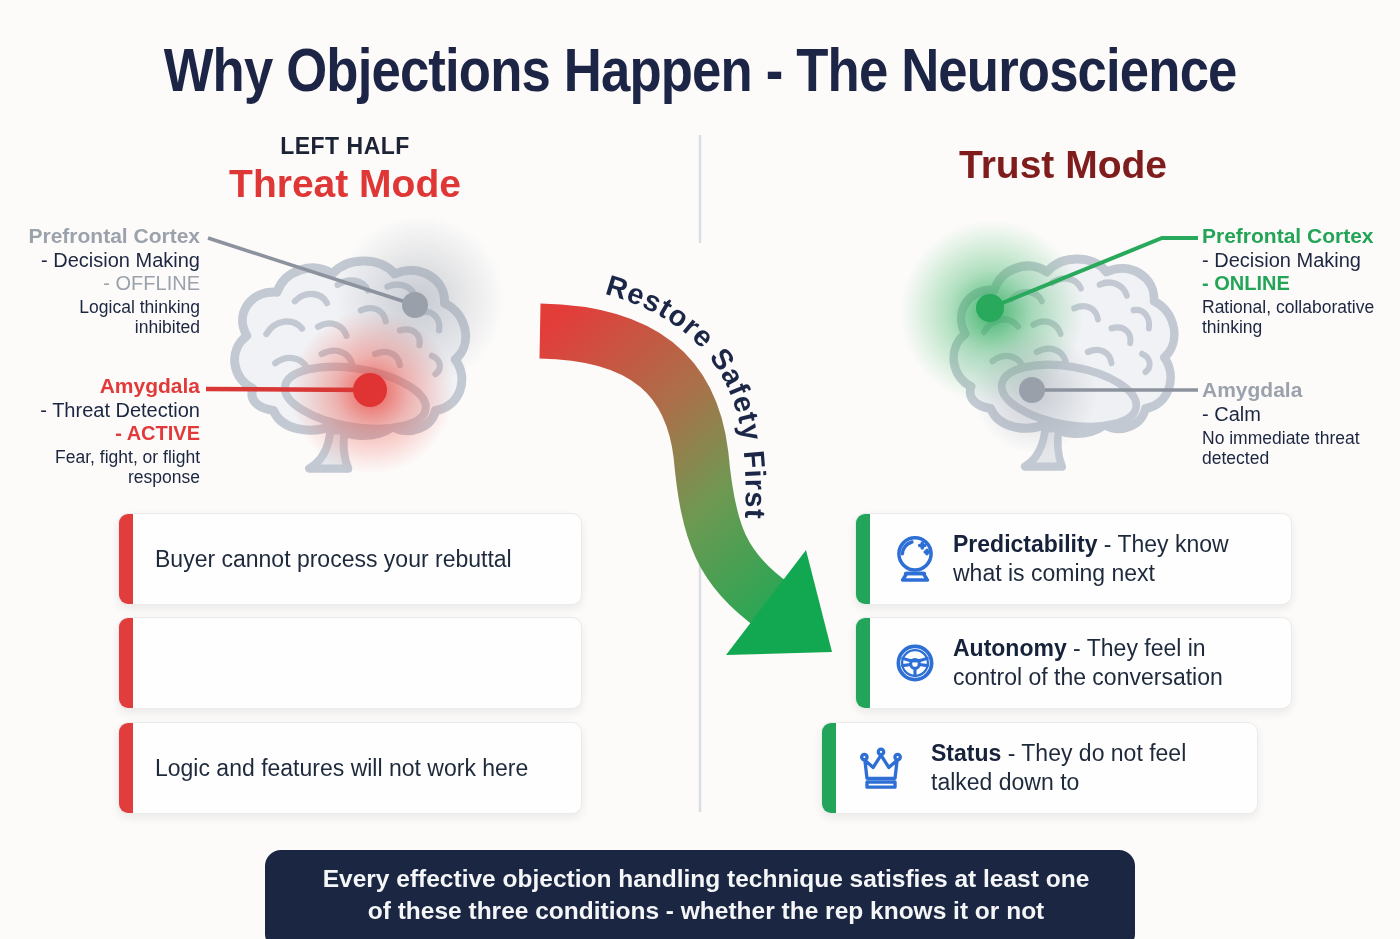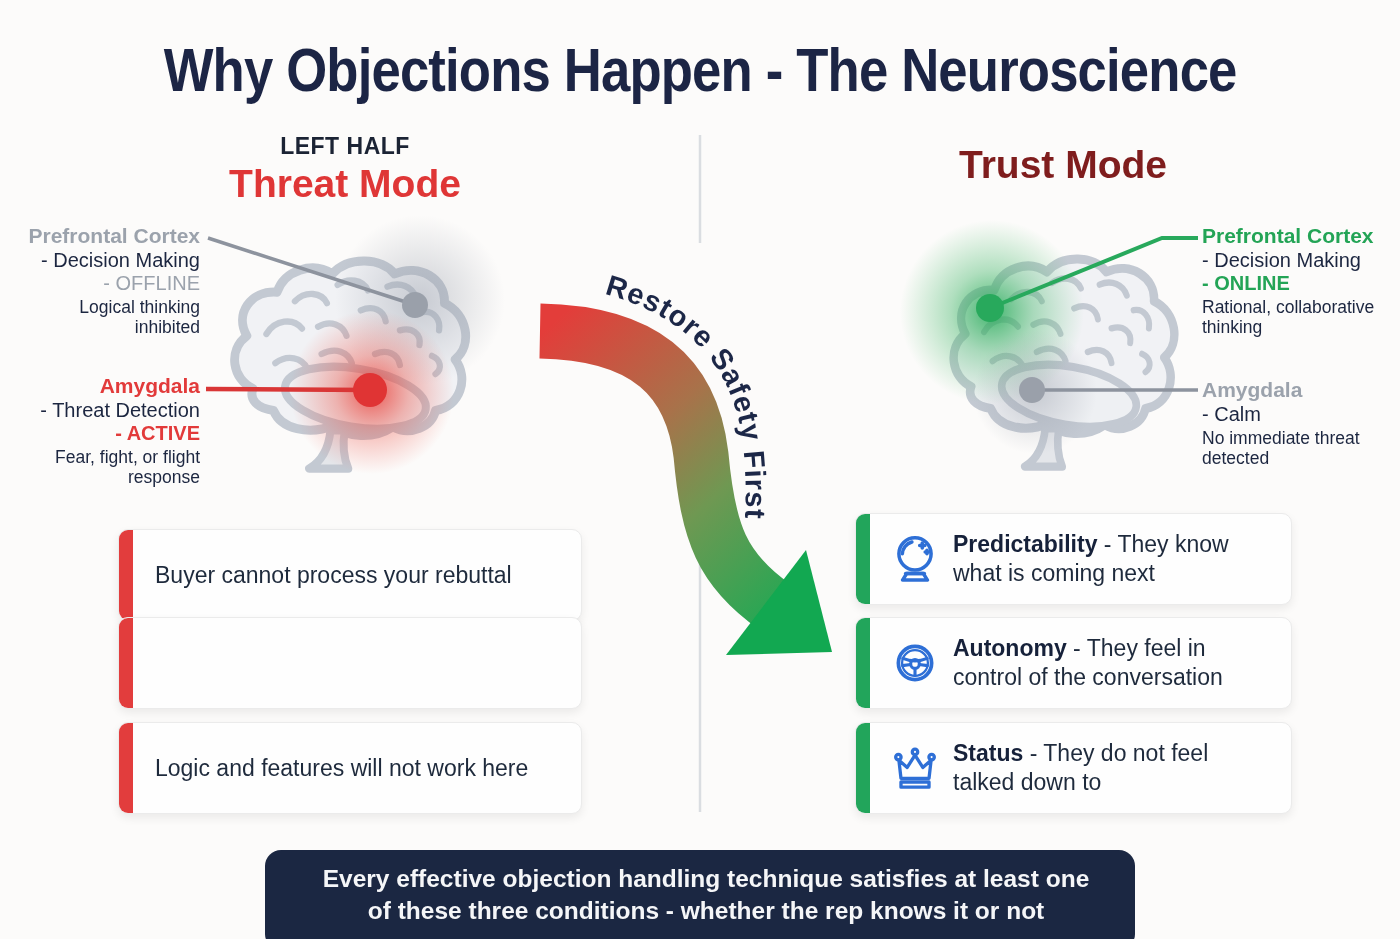--- a/index.html
+++ b/index.html
@@ -158,21 +158,21 @@
     <div class="lb-desc">Logical thinking inhibited</div>
   </div>
 
   <div class="abs txt label-block lb-right" style="top:374px;left:28px;width:172px;">
     <div class="lb-name c-red">Amygdala</div>
     <div class="lb-line">- Threat Detection</div>
     <div class="lb-line c-red" style="font-weight:bold;">- ACTIVE</div>
     <div class="lb-desc">Fear, fight, or flight response</div>
   </div>
 
-  <div class="abs txt note-box" style="top:529px;left:118px;">
+  <div class="abs txt note-box" style="top:513px;left:118px;">
     <div class="accent accent-red"></div>
     <div class="note-text">Buyer cannot process your rebuttal</div>
   </div>
   <div class="abs txt note-box" style="top:617px;left:118px;">
     <div class="accent accent-red"></div>
   </div>
   <div class="abs txt note-box" style="top:722px;left:118px;">
     <div class="accent accent-red"></div>
     <div class="note-text">Logic and features will not work here</div>
   </div>
@@ -218,21 +218,21 @@
       <path d="M 14.3 21.5 Q 26 26.5 37.7 21.5" stroke-width="3"></path>
       <path d="M 26 31.4 V 38" stroke-width="3"></path>
       <path d="M 14 28.5 L 21.8 27.4" stroke-width="3"></path>
       <path d="M 38 28.5 L 30.2 27.4" stroke-width="3"></path>
     </svg>
     <div class="trust-text">
       <b>Autonomy</b><span> - They feel in control of the conversation</span>
     </div>
   </div>
 
-  <div class="abs txt note-box trust-box" style="top:722px;left:855px;">
+  <div class="abs txt note-box trust-box" style="top:722px;left:821px;gap:12px;">
     <div class="accent accent-green"></div>
     <svg class="icon" width="54" height="54" viewBox="0 0 52 52" fill="none" stroke="#2e6fd6" stroke-width="3.2" stroke-linecap="round" stroke-linejoin="round">
       <path d="M 12.5 36 L 10.5 18.5 L 18.5 25.5 L 26 13.5 L 33.5 25.5 L 41.5 18.5 L 39.5 36 Z"></path>
       <rect x="12.5" y="39.5" width="27" height="5"></rect>
       <circle cx="10" cy="15.5" r="2.6"></circle>
       <circle cx="26" cy="10.5" r="2.6"></circle>
       <circle cx="42" cy="15.5" r="2.6"></circle>
     </svg>
     <div class="trust-text">
       <b>Status</b><span> - They do not feel talked down to</span>

